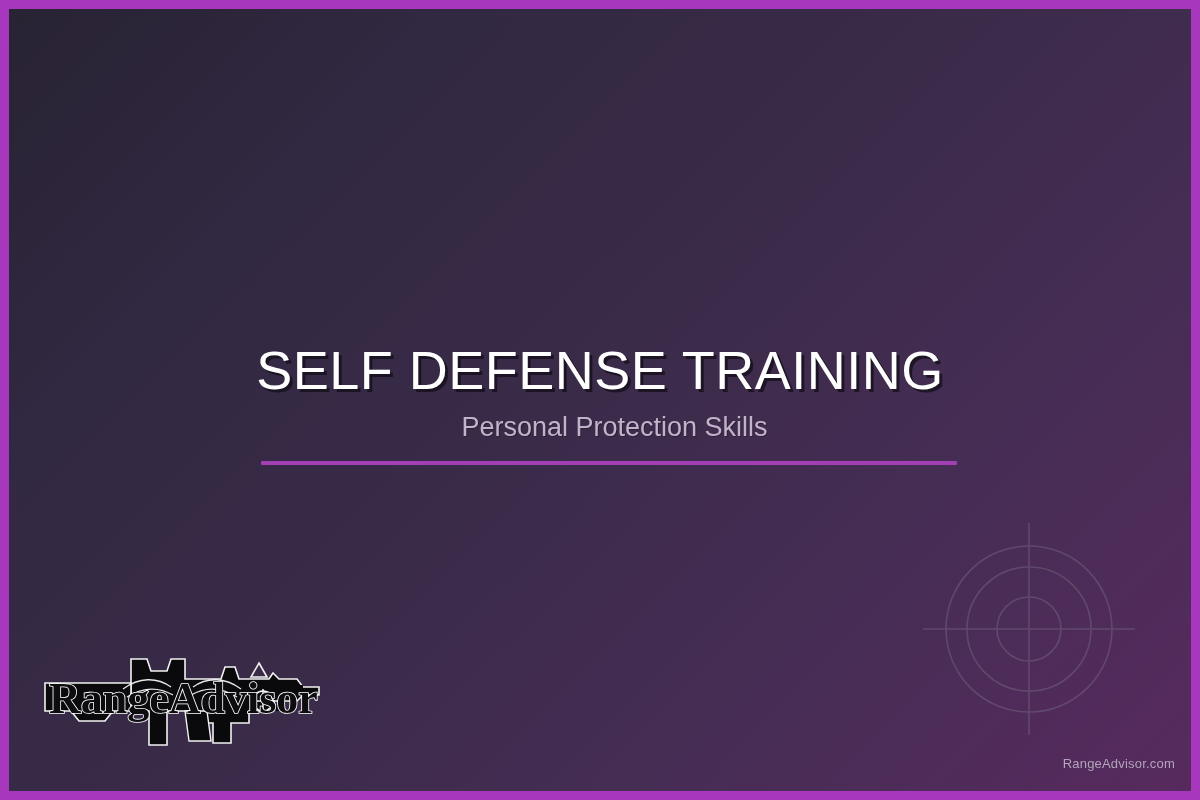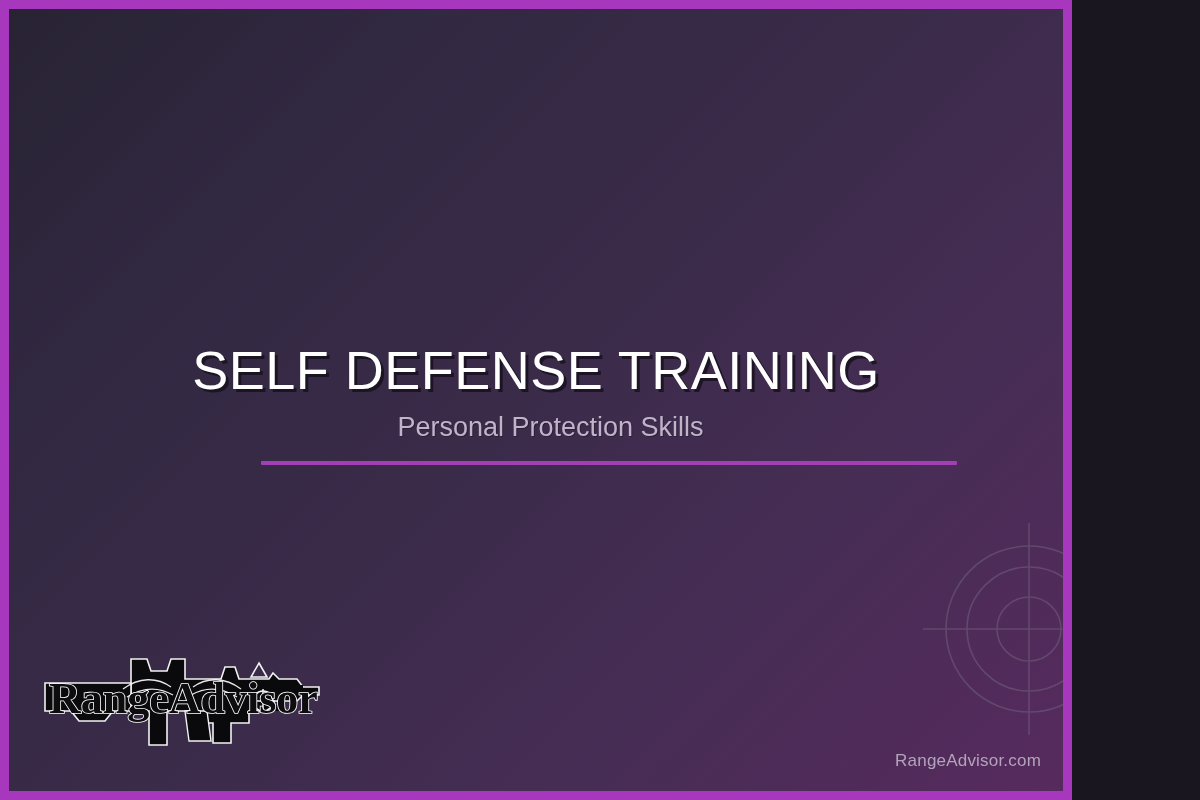--- a/index.html
+++ b/index.html
@@ -11,21 +11,21 @@
   body {
     width: 1200px;
     height: 800px;
     overflow: hidden;
     font-family: "Liberation Sans", sans-serif;
   }
 
   
   .slide {
     position: relative;
-    width: 1072px;
+    width: 1200px;
     height: 800px;
     box-sizing: border-box;
     border: 9px solid #a737bd;
     background: linear-gradient(135deg,
                 #282333 0%,
                 #312841 22%,
                 #3a2b49 48%,
                 #472d55 74%,
                 #572a5e 100%);
     overflow: hidden;
@@ -94,23 +94,23 @@
   }
   .logo svg {
     display: block;
     width: 292px;
     height: 104px;
   }
 
   
   .footer-url {
     position: absolute;
-    right: 22px;
+    right: 16px;
     bottom: 20px;
-    font-size: 17px;
+    font-size: 13px;
     color: #b2a4ba;
     letter-spacing: 0.2px;
   }
 </style>
 </head>
 <body>
 
 <div class="slide">
 
   <div class="target-watermark">

